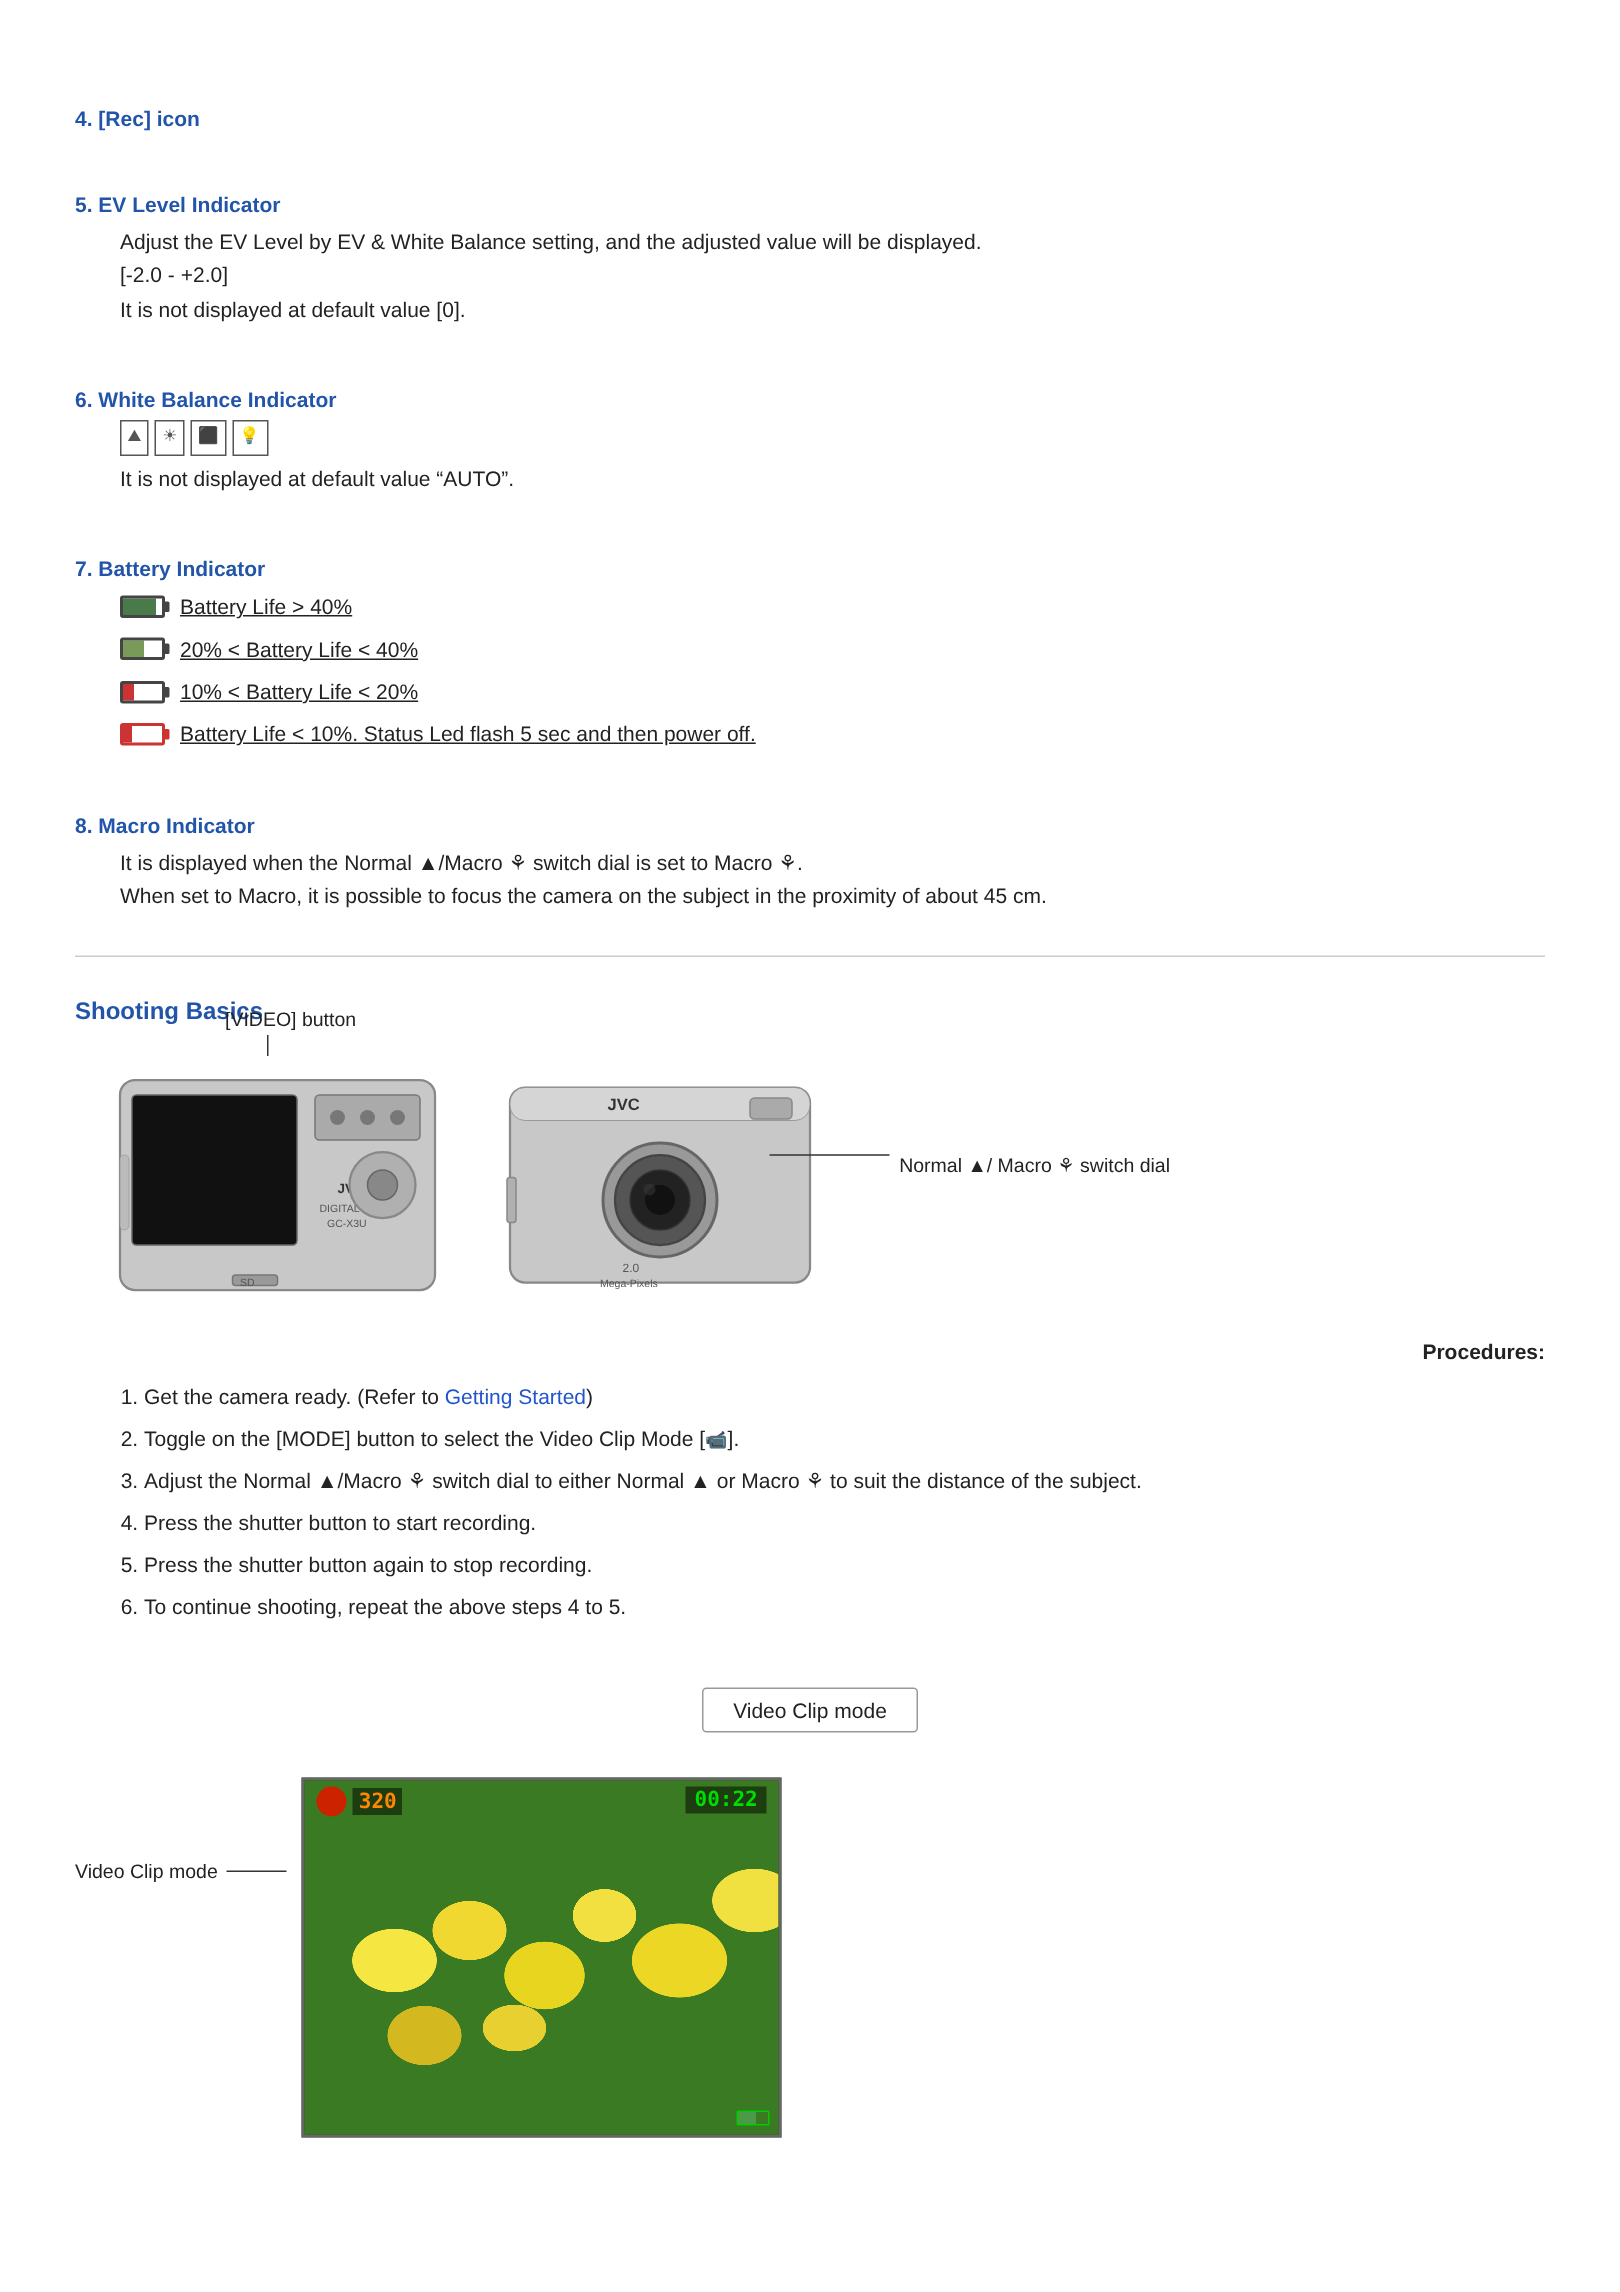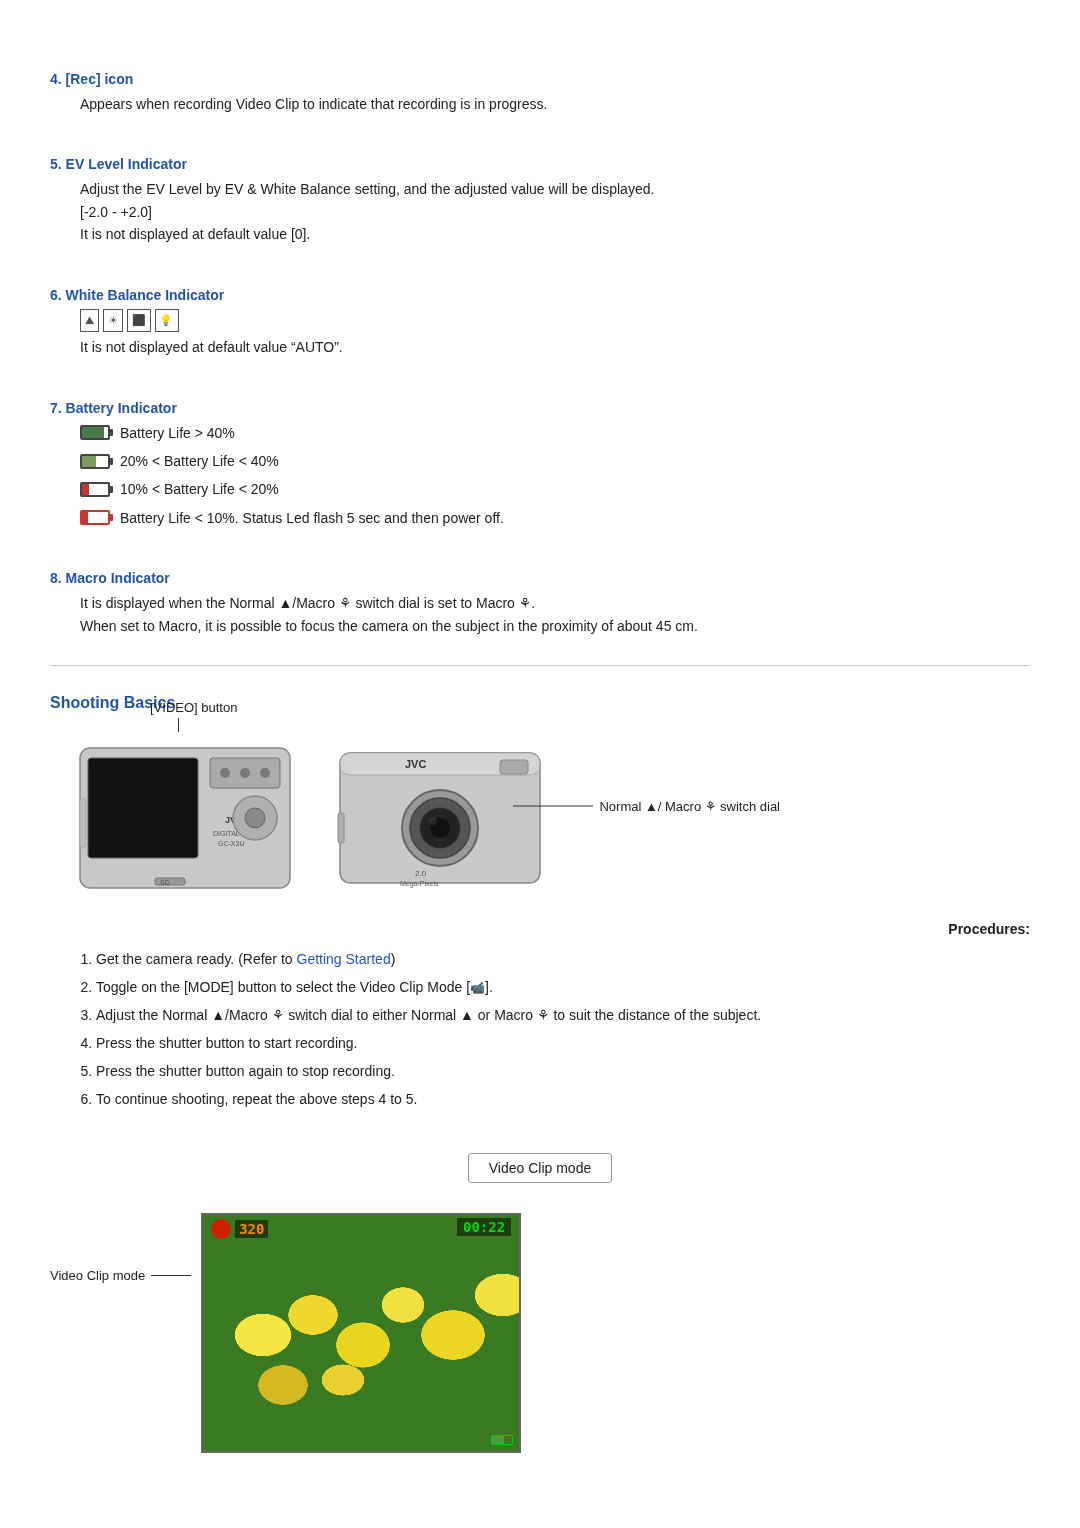--- a/index.html
+++ b/index.html
@@ -18,21 +18,21 @@
       font-weight: bold;
       font-size: 14px;
       margin-bottom: 6px;
       margin-top: 41px;
     }
     .section-body {
       padding-left: 30px;
       line-height: 1.6;
       color: #222;
     }
-    .battery-table { margin: 4px 0; }
+    .battery-table { margin: 4px 0; text-decoration: underline; }
     .battery-row { display: flex; align-items: center; margin-bottom: 6px; }
 
     
     .batt-icon-green-full {
       display: inline-block; width: 30px; height: 15px;
       background: linear-gradient(to right, #4a7a4a 85%, transparent 85%);
       border: 2px solid #444; border-radius: 2px; position: relative; vertical-align: middle;
       margin-right: 10px;
     }
     .batt-icon-green-full::after { content:''; position:absolute; right:-5px; top:2px; width:3px; height:7px; background:#444; border-radius:0 1px 1px 0; }
@@ -208,23 +208,20 @@
     .camera-wrapper { position: relative; }
   </style>
 </head>
 <body>
 
 <div class="section">
   <div class="section-title">
     <span>4.</span>
     <span>[Rec] icon</span>
   </div>
-  <div class="section-body">
-    <span>Appears when recording Video Clip to indicate that recording is in progress.</span>
-  </div>
 </div>
 
 <div class="section">
   <div class="section-title">
     <span>5.</span>
     <span>EV Level Indicator</span>
   </div>
   <div class="section-body">
     <div>Adjust the EV Level by EV &amp; White Balance setting, and the adjusted value will be displayed.</div>
     <div>[-2.0 - +2.0]</div>
@@ -348,21 +345,21 @@
         <circle cx="103" cy="93" r="4" fill="#444" opacity="0.4"></circle>
 
         <rect x="170" y="32" width="28" height="14" rx="3" fill="#aaa" stroke="#888" stroke-width="1"></rect>
 
         <rect x="8" y="85" width="6" height="30" rx="2" fill="#b0b0b0" stroke="#888" stroke-width="1"></rect>
 
         <text x="85" y="148" font-size="8" font-family="Arial" fill="#555">2.0</text>
         <text x="70" y="158" font-size="7" font-family="Arial" fill="#555">Mega-Pixels</text>
       </svg>
       
-      <div style="position:absolute; right:-230px; top:45%; transform:translateY(-50%); font-size:13px; white-space:nowrap; display:flex; align-items:center;">
+      <div style="position:absolute; right:-230px; top:45%; transform:translateY(-50%); font-size:13px; white-space:nowrap; display:flex; align-items:flex-start;">
         <span style="display:inline-block; width:80px; height:1px; background:#333; vertical-align:middle; margin-right:6px;"></span>
         <span>Normal ▲/ Macro ⚘ switch dial</span>
       </div>
     </div>
   </div>
 
   <div style="padding-left: 10px;">
     <div class="procedures-title">Procedures:</div>
     <ol class="procedures-list">
       <li>

